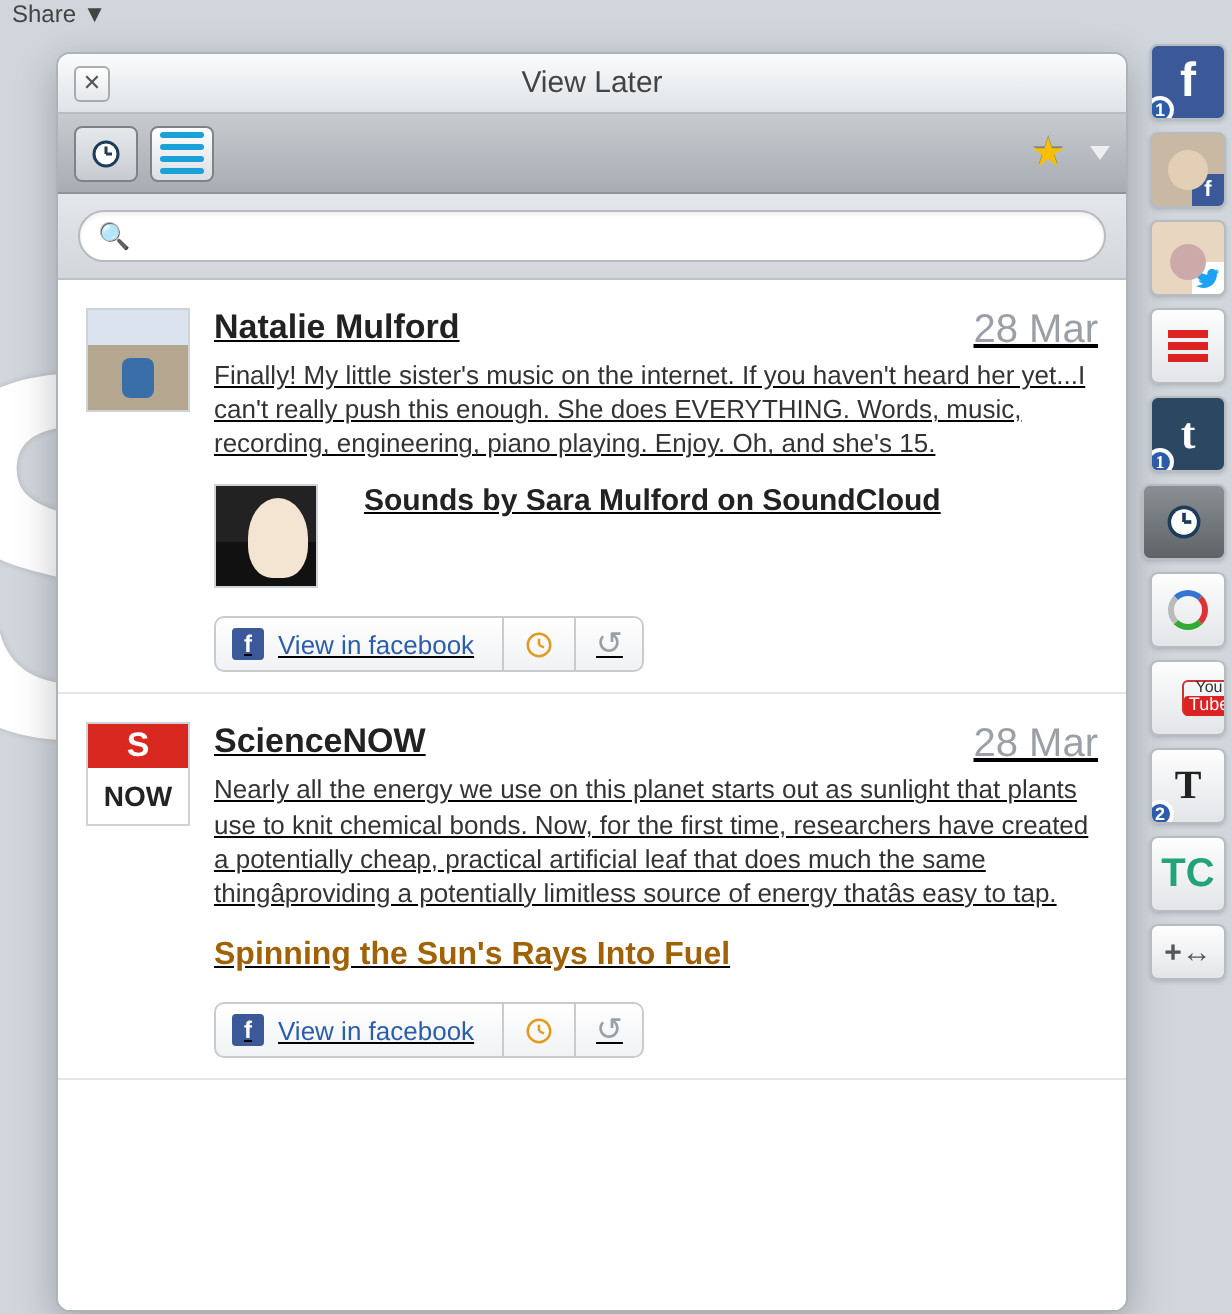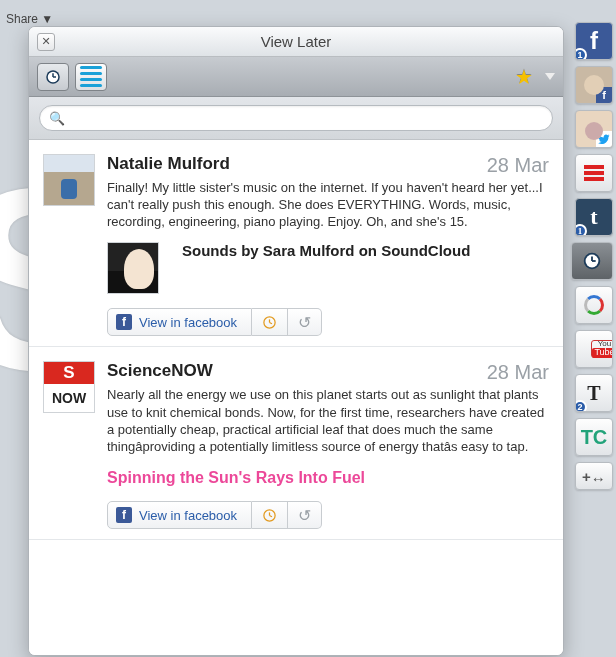--- a/index.html
+++ b/index.html
@@ -6,21 +6,21 @@
   body {
     font-family: "Helvetica Neue", Helvetica, Arial, sans-serif;
     background: #d0d6dc;
     width: 616px;
     height: 657px;
     overflow: hidden;
     position: relative;
   }
   .share-hint {
     position: absolute;
-    top: 12px; left: 6px;
+    top: 0; left: 6px;
     font-size: 12px;
     color: #444;
     text-align: right;
   }
   .bg-letter {
     position: absolute;
     left: -44px; top: 130px;
     font-size: 260px;
     font-weight: 800;
     color: #fff;
@@ -162,21 +162,21 @@
     bottom:6px; left:50%; transform:translateX(-50%);
     width:16px;height:20px;border-radius:4px;background:#3a6ea9;
   }
   .avatar.snow2 {
     background: #fff;
     flex-direction: column;
     gap:0;
   }
   .snow2 .stop{height:22px;background:#d9281f;display:flex;align-items:center;justify-content:center;color:#fff;font-weight:700;font-size:17px;width:100%;}
   .snow2 .sbot{height:28px;display:flex;align-items:center;justify-content:center;font-weight:800;font-size:14px;color:#222;}
-  .post-body { flex: 1; min-width: 0; }
+  .post-body { flex: 1; min-width: 0; text-decoration: underline; }
   .post-head { display: flex; justify-content: space-between; align-items: flex-start; }
   .author { font-weight: 700; font-size: 17px; color: #222; }
   .date { font-size: 20px; color: #9aa0a6; }
   .post-text { font-size: 13px; color: #333; line-height: 1.32; margin-top: 2px; }
   .attachment {
     display: flex;
     gap: 10px;
     margin-top: 12px;
   }
   .att-thumb {
@@ -196,21 +196,21 @@
   }
   .att-thumb::before{
     content:"";
     position:absolute;
     left:0;bottom:0;width:100%;height:22px;background:#111;
   }
   .att-body { flex:1;margin-left:13px; }
   .att-title { font-weight: 700; font-size: 15px; color: #222; line-height: 1.25; }
   .att-desc { font-size: 15px; color: #333; margin-top: 4px; line-height: 1.3; }
   .headline {
-    font-weight: 700; font-size: 16px; color: #ec4899;
+    font-weight: 700; font-size: 16px; color: #a16207;
     margin-top: 14px;
   }
   .post-actions {
     display: flex;
     align-items: center;
     margin-top: 14px;
     gap: 0;
   }
   .pill {
     height: 28px;

